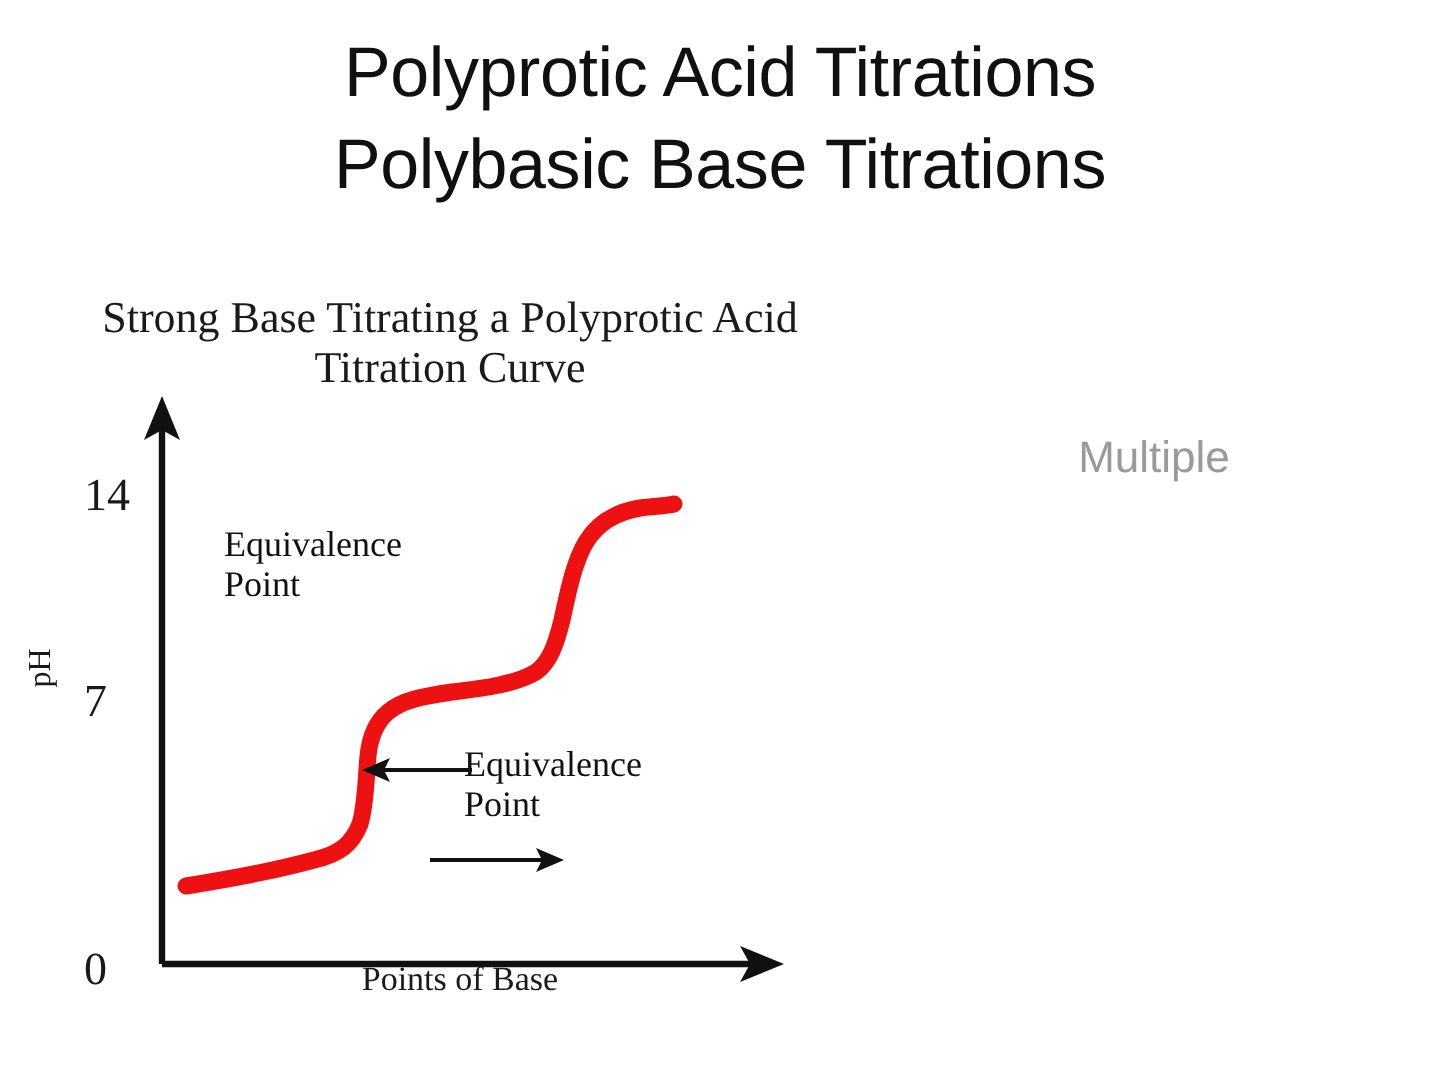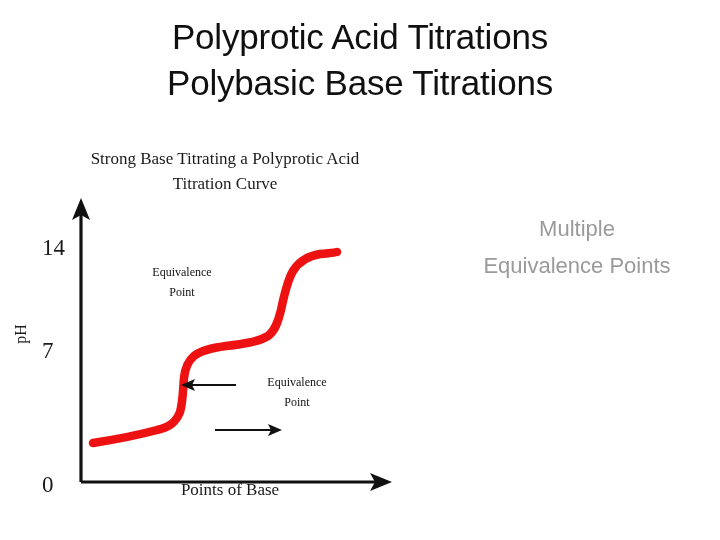--- a/index.html
+++ b/index.html
@@ -40,21 +40,21 @@
     width: 440px;
     height: 390px;
   }
   .chart-title {
     position: absolute;
     left: 30px;
     top: 6px;
     width: 390px;
     text-align: center;
     font-family: "Liberation Serif", serif;
-    font-size: 17px;
+    font-size: 22px;
     line-height: 25px;
     color: #1a1a1a;
   }
   .chart-title .ct-line2 { display: block; }
 
   .plot-svg {
     position: absolute;
     left: 0;
     top: 0;
     width: 440px;
@@ -93,24 +93,23 @@
     width: 260px;
     text-align: center;
     font-family: "Liberation Serif", serif;
     font-size: 17px;
     color: #1a1a1a;
   }
 
   .annotation {
     position: absolute;
     font-family: "Liberation Serif", serif;
-    font-size: 12px;
+    font-size: 18px;
     line-height: 20px;
     color: #111111;
-    text-align: center;
     white-space: nowrap;
   }
   #annotation-upper { left: 112px; top: 122px; width: 140px; }
   #annotation-lower { left: 232px; top: 232px; width: 130px; }
   .annotation .ann-line2 { display: block; }
 
   
   #side-caption {
     position: absolute;
     left: 448px;
@@ -191,16 +190,15 @@
     </div>
 
     <div class="annotation" id="annotation-lower">
       <span>Equivalence</span>
       <span class="ann-line2">Point</span>
     </div>
   </div>
 
   <div id="side-caption">
     <span>Multiple</span>
-    <span class="sc-line2">Equivalence Points</span>
   </div>
 
 </div>
 
 </body></html>

